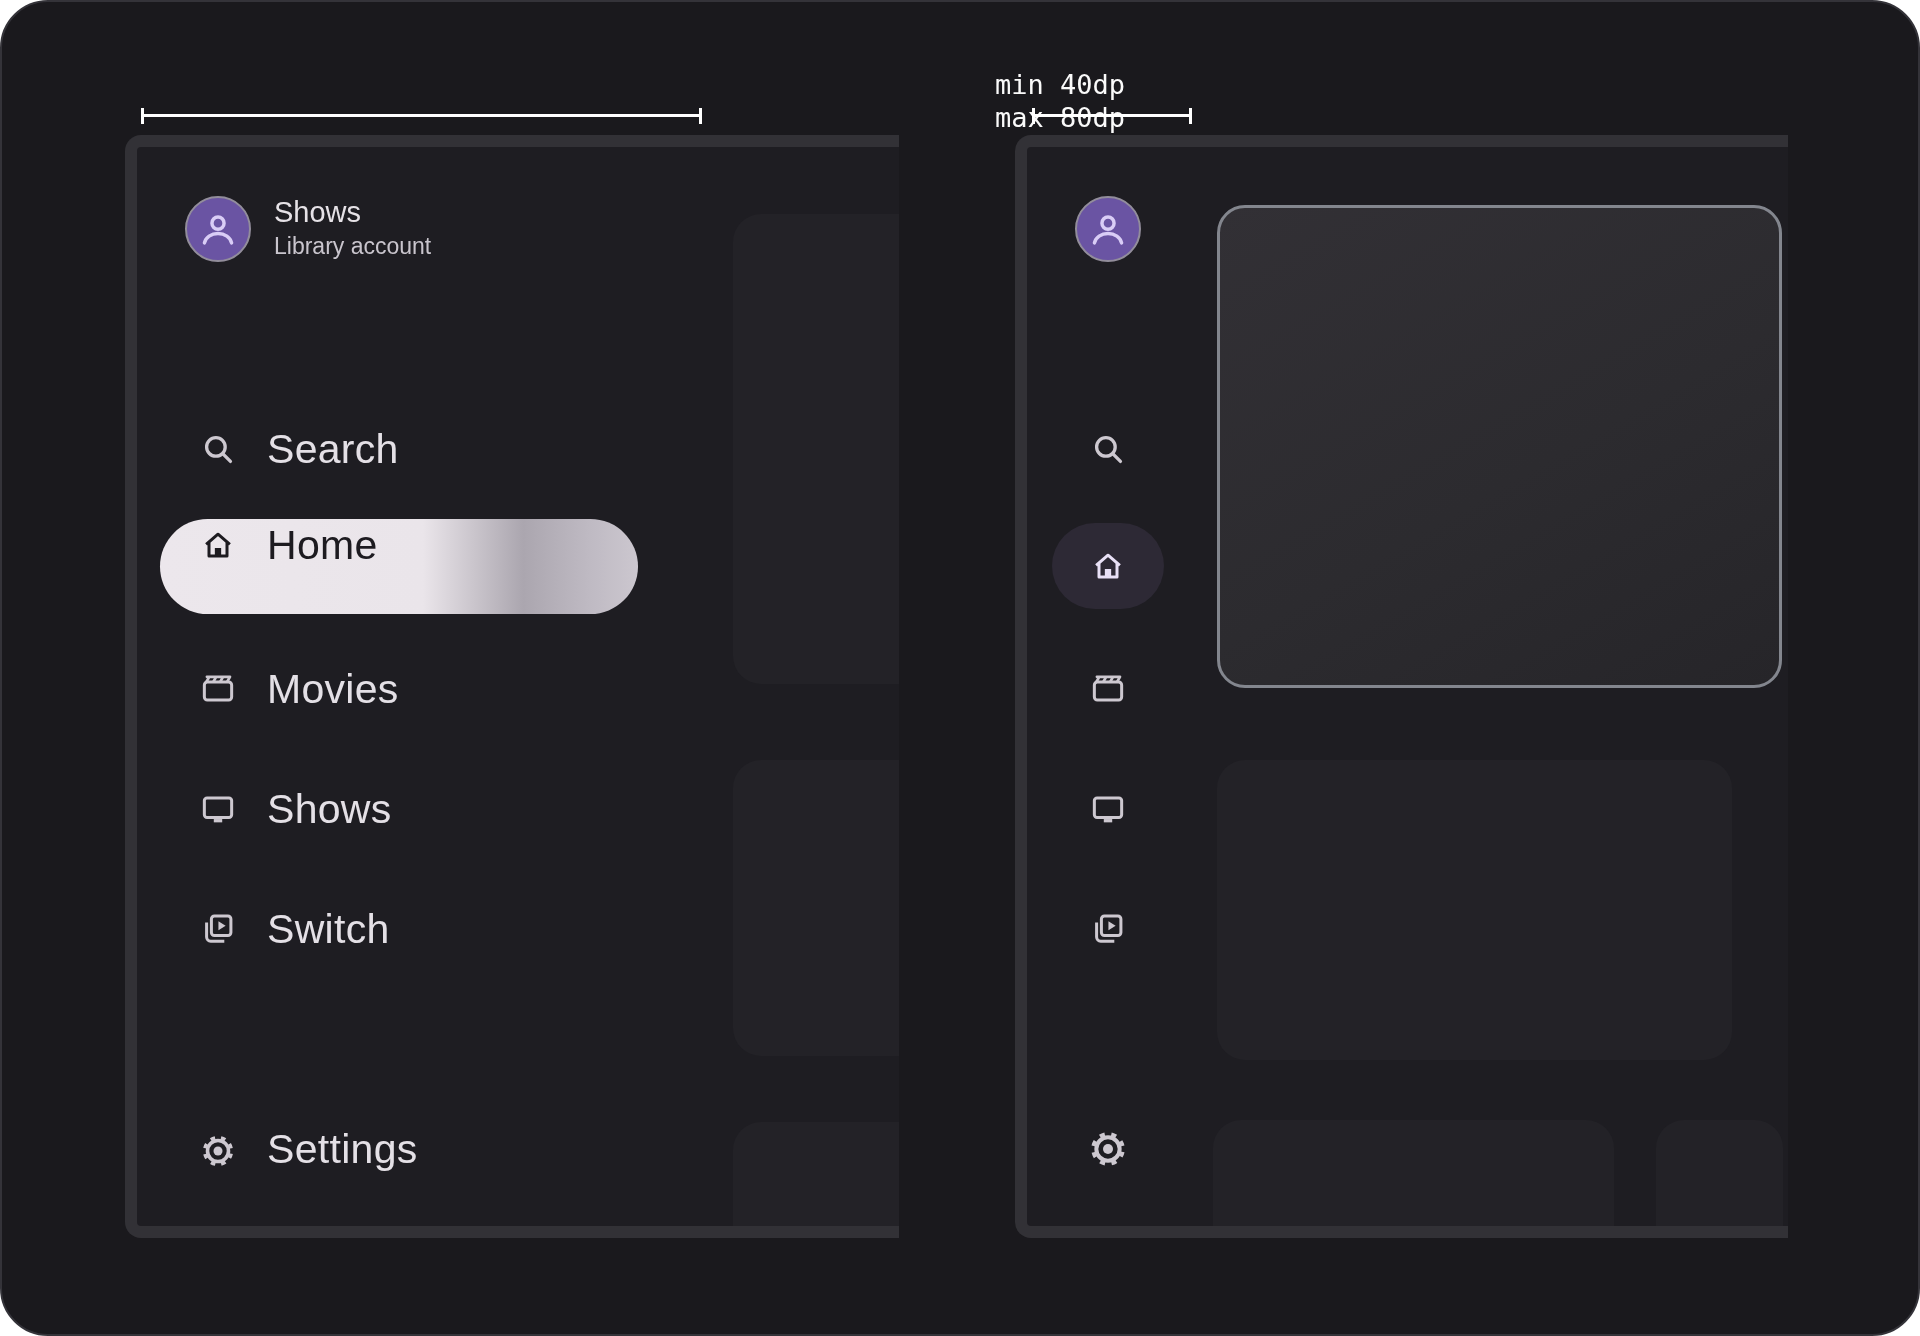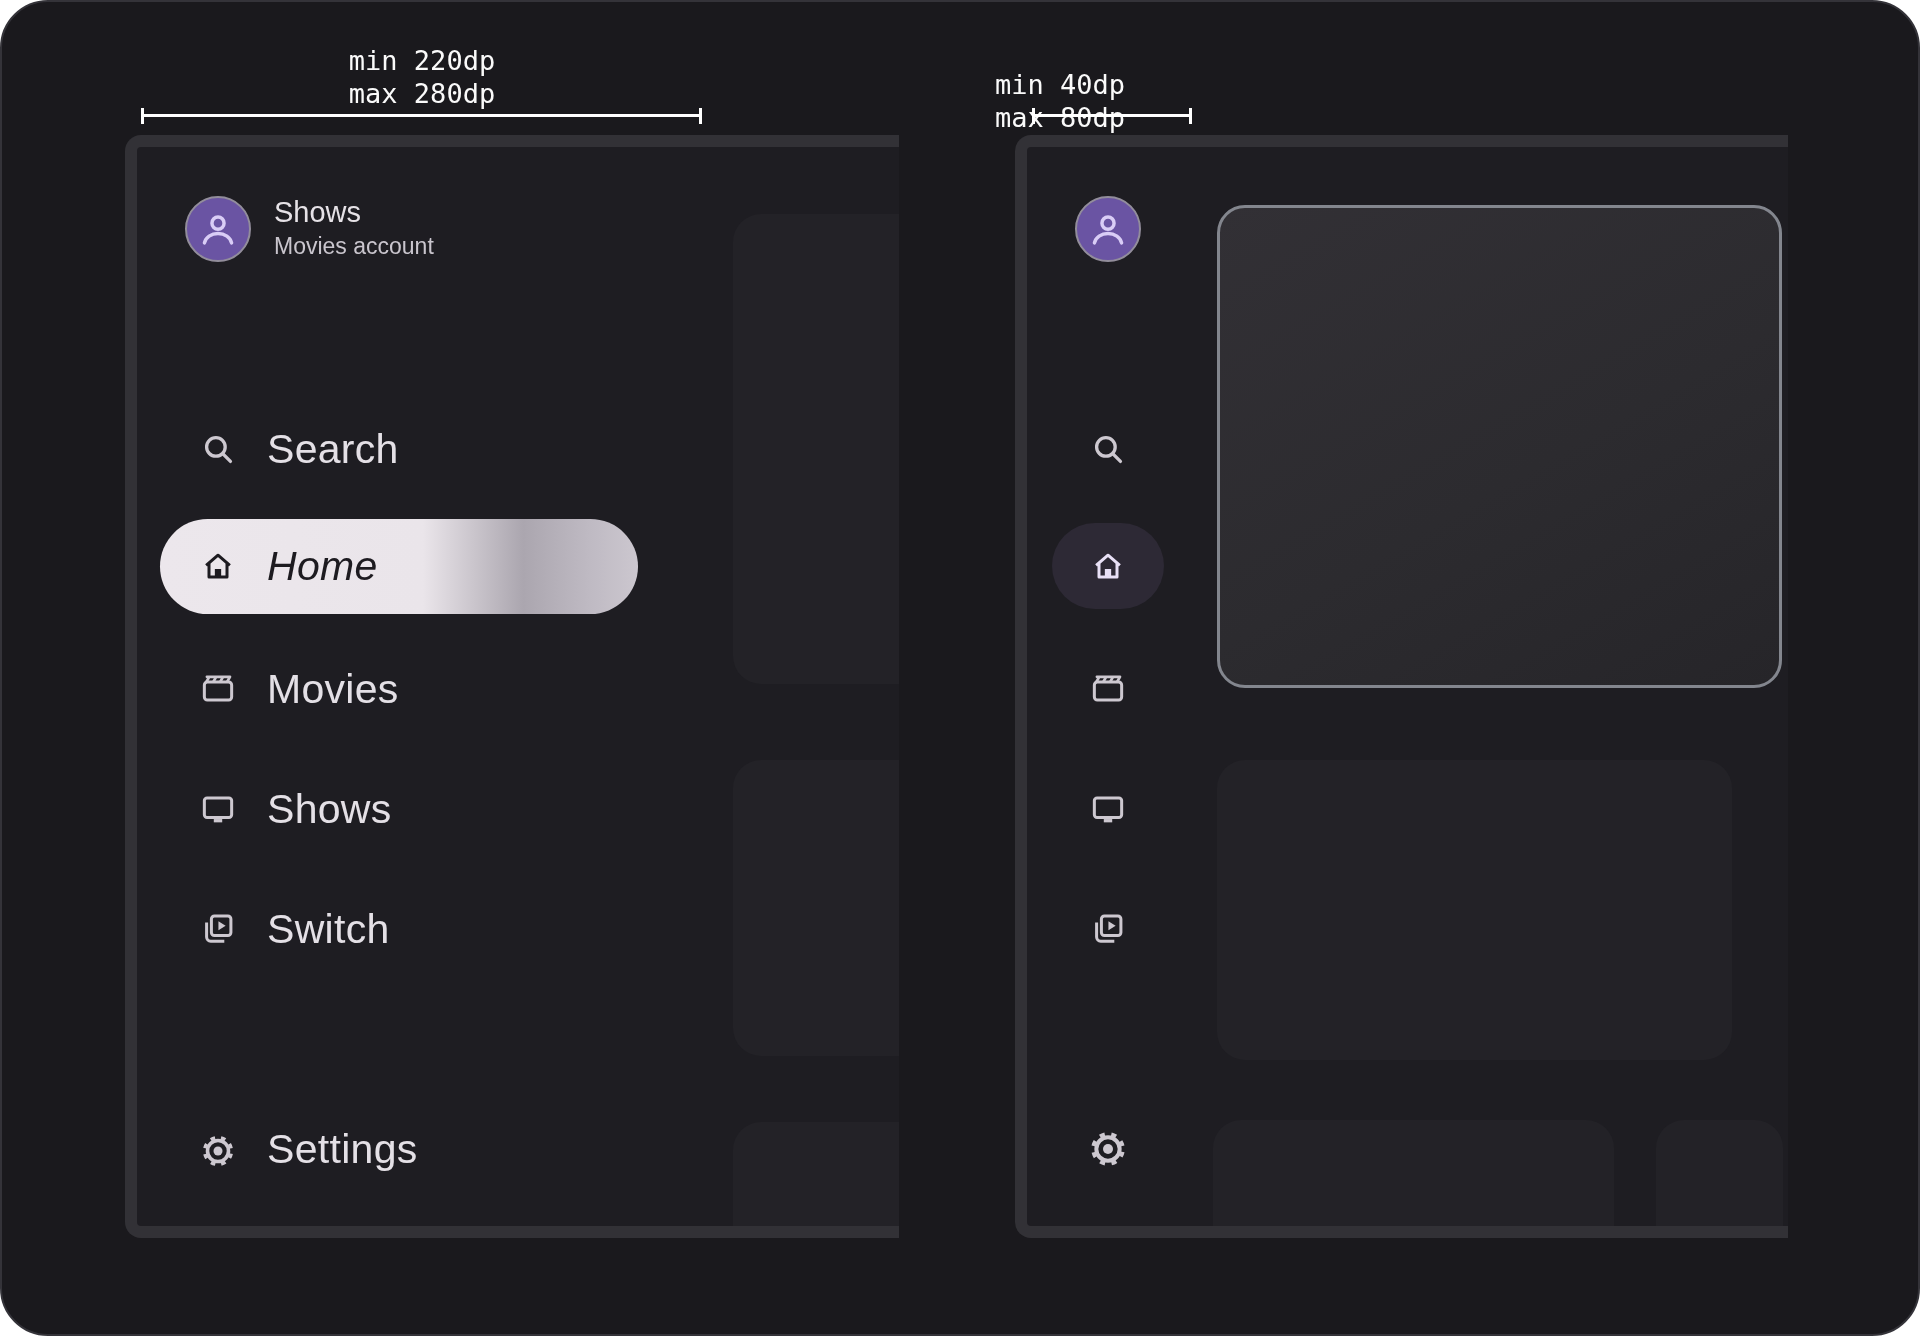--- a/index.html
+++ b/index.html
@@ -39,21 +39,21 @@
     display:flex;align-items:center;justify-content:center;overflow:hidden;color:#d9cdf6;
   }
   .account-text{position:absolute;left:137px;top:46px;}
   .account-name{font-size:29px;line-height:38px;color:#e6e2e7;}
   .account-sub{font-size:23px;line-height:30px;color:#c9c5cd;}
   
   .nav-row{position:absolute;left:0;width:640px;height:96px;display:flex;align-items:center;}
   .nav-row .nicon{position:absolute;left:63px;width:36px;height:36px;color:#cdc8d0;display:flex;}
   .nav-row .nlabel{position:absolute;left:130px;font-size:41px;color:#e4e0e6;letter-spacing:.3px;}
   .row-search{top:254px;}
-  .row-home{top:371px;font-style:italic;}
+  .row-home{top:350px;}
   .row-movies{top:494px;}
   .row-shows{top:614px;}
   .row-library{top:734px;}
   .row-settings{top:954px;text-align:right;}
   .pill{
     position:absolute;left:23px;top:372px;width:478px;height:95px;border-radius:48px;
     background:linear-gradient(90deg,#ece7ec 0%,#eae5ea 55%,#aba6af 76%,#bfbac3 90%,#ccc7cf 100%);
   }
   .row-home .nicon{color:#1d1b20;}
   .row-home .nlabel{color:#1d1b20;}
@@ -85,21 +85,20 @@
   .phR-b{left:190px;top:613px;width:515px;height:300px;border-radius:28px;}
   .phR-c{left:186px;top:973px;width:401px;height:106px;border-radius:28px 28px 0 0;}
   .phR-d{left:629px;top:973px;width:127px;height:106px;border-radius:28px 28px 0 0;}
   svg{display:block;}
 </style>
 </head>
 <body>
 
 <div class="stage">
 
-  <div class="anno anno-left"><span>min 220dp</span><br><span>max 280dp</span></div>
   <div class="ruler ruler-left">
     <div class="tick t-left"></div>
     <div class="rline"></div>
     <div class="tick t-right"></div>
   </div>
 
   <div class="anno anno-right"><span>min 40dp</span><br><span>max 80dp</span></div>
   <div class="ruler ruler-right">
     <div class="tick t-left"></div>
     <div class="rline"></div>
@@ -109,21 +108,21 @@
   <div class="panel panel-expanded">
 
     <div class="avatar">
       <svg width="44" height="44" viewBox="0 0 24 24">
         <circle cx="12" cy="8.8" r="3.3" fill="none" stroke="currentColor" stroke-width="1.9"></circle>
         <path d="M4.6 19.6 a7.5 6.2 0 0 1 14.8 0" fill="none" stroke="currentColor" stroke-width="1.9" stroke-linecap="round"></path>
       </svg>
     </div>
     <div class="account-text">
       <div class="account-name">Shows</div>
-      <div class="account-sub">Movies account</div>
+      <div class="account-sub">Library account</div>
     </div>
 
     <div class="pill"></div>
 
     <div class="nav-row row-search">
       <span class="nicon">
         <svg width="36" height="36" viewBox="0 0 24 24">
           <circle cx="10.6" cy="10.6" r="6.2" fill="none" stroke="currentColor" stroke-width="2.2"></circle>
           <line x1="15.3" y1="15.3" x2="20.3" y2="20.3" stroke="currentColor" stroke-width="2.2" stroke-linecap="round"></line>
         </svg>

